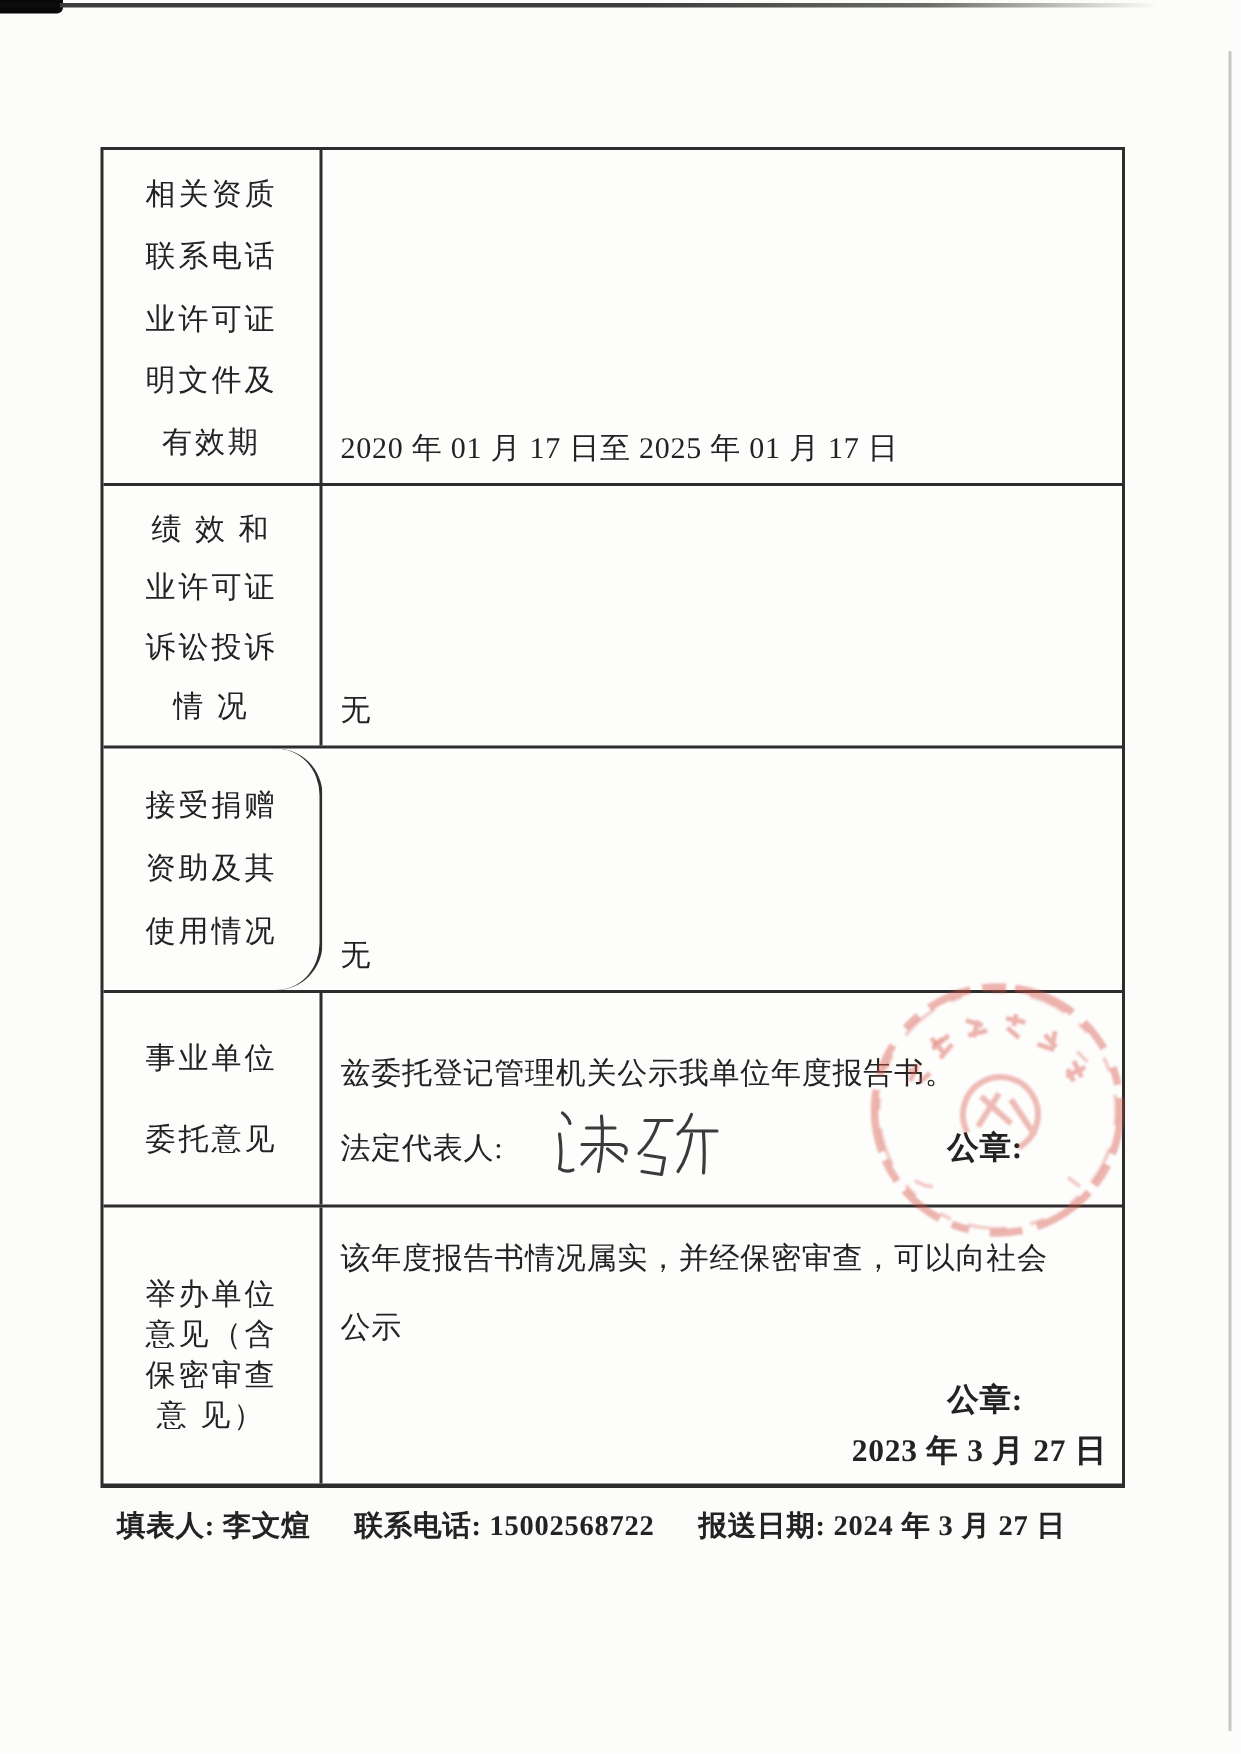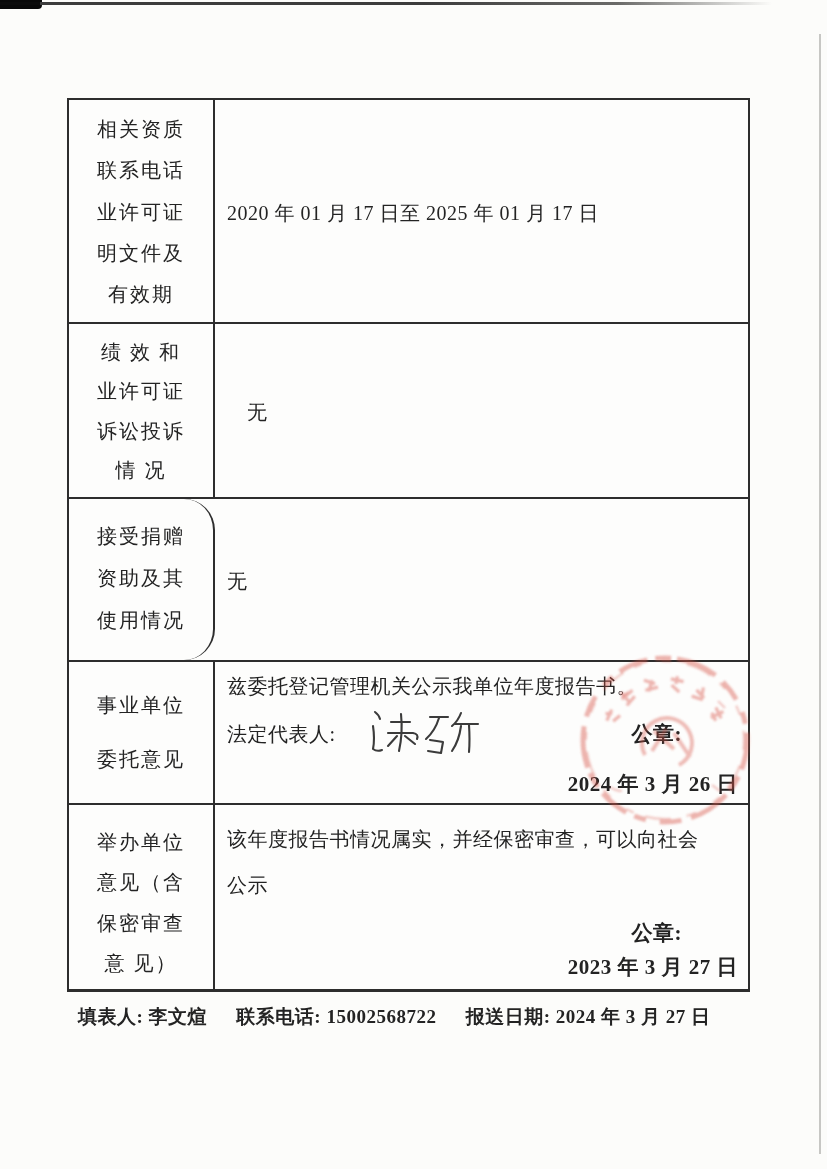--- a/index.html
+++ b/index.html
@@ -16,35 +16,35 @@
   .scan-right-line{position:absolute;top:34px;right:6px;width:2px;height:1120px;background:#9b9b98;opacity:.55;}
 
   
   .report-table{
     position:absolute; left:67px; top:98px; width:683px; height:894px;
     box-sizing:border-box; border:2px solid #2d2d2d; border-bottom-width:3px;
     display:flex; flex-direction:column; background:rgba(255,255,255,.35);
   }
   .trow{display:flex; box-sizing:border-box; border-top:2px solid #2d2d2d;}
   .trow:first-child{border-top:none;}
-  .r1{height:222px;} .r2{height:175px;gap:20px;} .r3{height:163px;} .r4{height:143px;} .r5{flex:1;}
+  .r1{height:222px;} .r2{height:175px;} .r3{height:163px;} .r4{height:143px;} .r5{flex:1;}
   .label-cell{
     width:146px; box-sizing:border-box; border-right:2px solid #2d2d2d;
     display:flex; flex-direction:column; align-items:center; justify-content:space-between;
     font-size:20px; letter-spacing:2px; text-align:center;
   }
   .lab-r1{padding:16px 4px 14px;}
   .lab-r2{padding:15px 4px 13px;}
   .lab-r3{padding:24px 4px 26px;border-radius:31px;}
   .lab-r4{justify-content:center; gap:27px; padding:24px 4px;}
-  .lab-r5{padding:24px 4px 12px;}
+  .lab-r5{padding:24px 4px 12px;justify-content:center;}
   .content-cell{
     flex:1; box-sizing:border-box; position:relative;
     padding:11px 8px 8px 12px; font-size:20px; letter-spacing:.5px;
-    display:flex; flex-direction:column; justify-content:center;
+    display:flex; flex-direction:column; justify-content:flex-end;
   }
   .content-lines .line{line-height:30px;}
   .content-lines.wide .line{line-height:46px;}
   .rep-line{display:flex; align-items:center; margin-top:4px;}
   .rep-label{white-space:nowrap;}
   .sig-wrap{margin-left:28px; flex:0 0 auto;}
   .spacer{flex:1;}
   .seal-label{font-weight:bold; font-size:21px; margin-right:58px; white-space:nowrap;}
   .seal-line{text-align:right; margin-top:auto;}
   .date-line{text-align:right; font-weight:bold; font-size:21px; padding-right:2px; margin-top:6px;}
@@ -137,21 +137,20 @@
               <path d="M66,35 q7,1 13,2 l-2,11 q-7,-1 -13,-2"></path>
               <path d="M97,8 q-3,8 -9,13"></path>
               <path d="M91,19 h23"></path>
               <path d="M105,20 q1,15 0,27"></path>
               <path d="M97,21 q-2,15 -9,25"></path>
             </svg>
           </span>
           <span class="spacer"></span>
           <span class="seal-label">公章:</span>
         </div>
-        <div class="date-line">2024 年 3 月 26 日</div>
       </div>
     </div>
 
     <div class="trow r5">
       <div class="label-cell lab-r5">
           <div class="line">举办单位</div>
           <div class="line">意见（含</div>
           <div class="line">保密审查</div>
           <div class="line">意 见）</div>
         </div>

